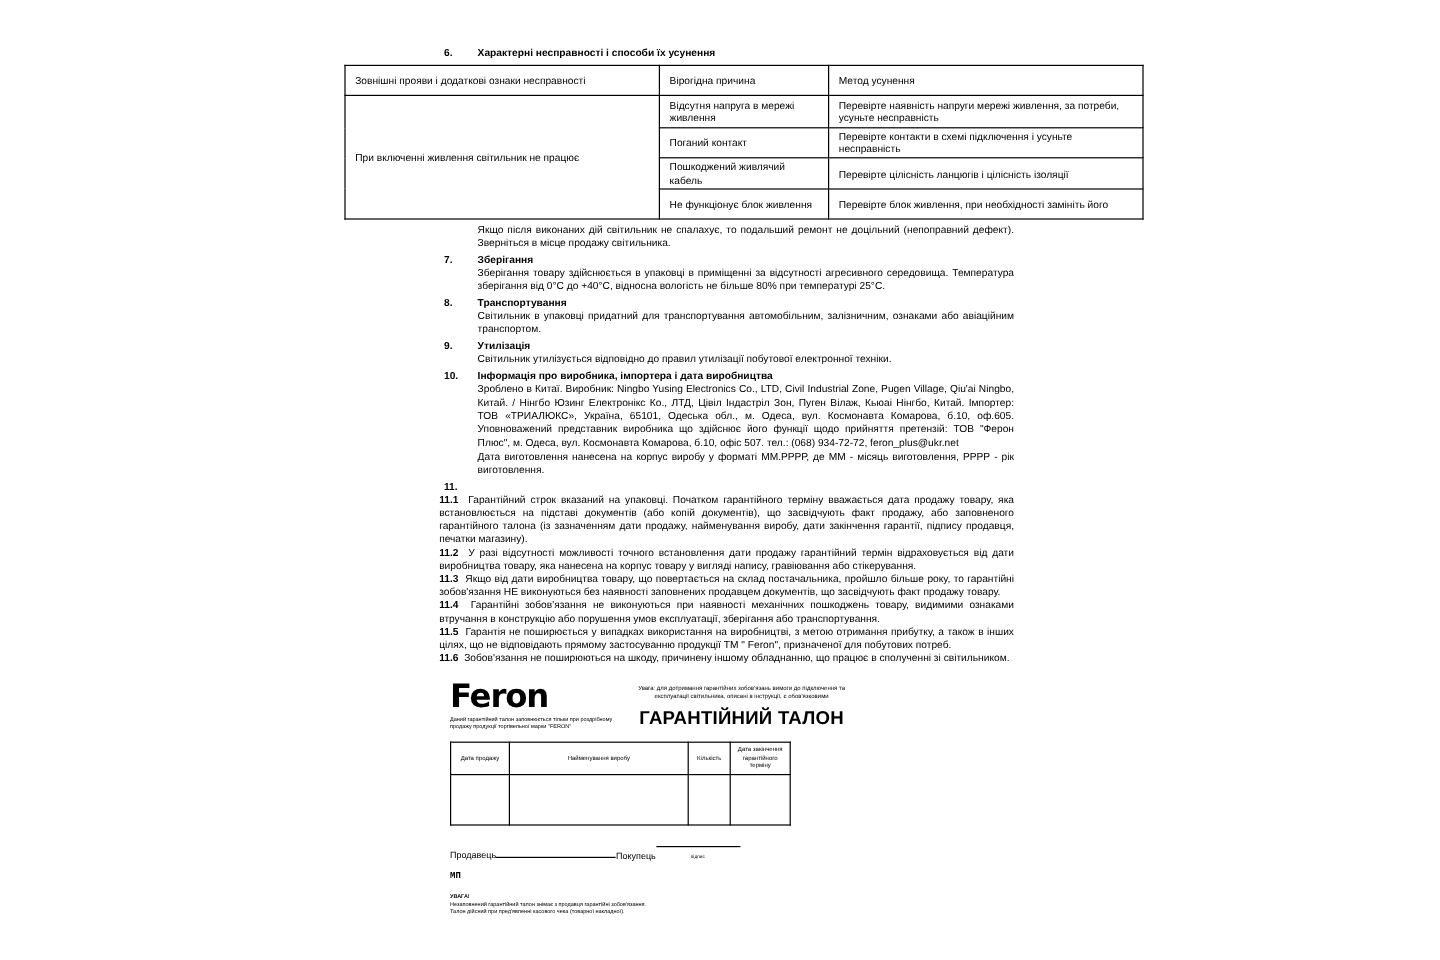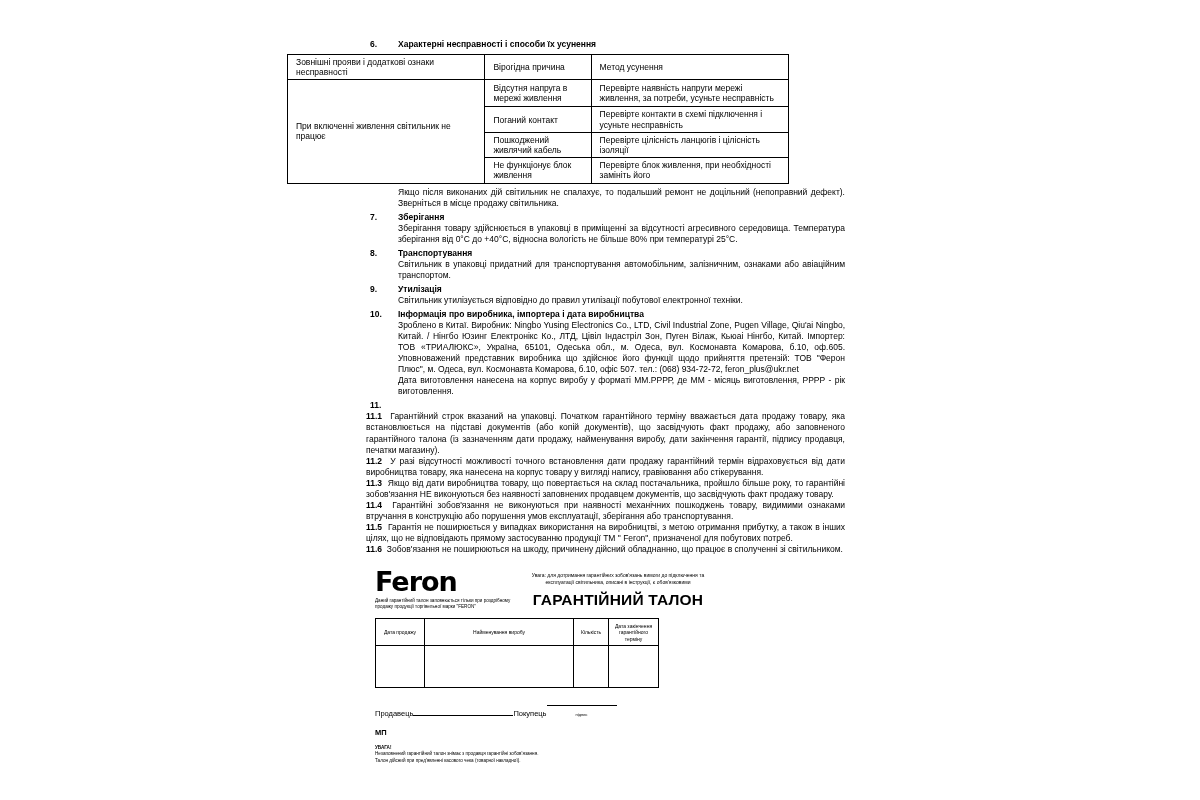--- a/index.html
+++ b/index.html
@@ -6,21 +6,21 @@
   html,body { width:1200px; height:800px; background:#fff; overflow:hidden; }
   body { font-family:"Liberation Sans", sans-serif; color:#000; }
 
   .doc { position:absolute; left:287px; top:36px; width:558px; font-size:8.5px; line-height:1.3; }
 
   .sec-head { display:flex; font-weight:bold; margin-top:3px; }
   .sec-num { width:28px; margin-left:83px; flex:none; }
   .sec-title { flex:1; }
   .sec-body { margin-left:111px; text-align:justify; }
 
-  table.trouble { border-collapse:collapse; width:502px; margin-top:4px; table-layout:fixed; }
+  table.trouble { border-collapse:collapse; width:666px; margin-top:4px; table-layout:fixed; }
   table.trouble td { border:1px solid #000; padding:2px 8px; vertical-align:middle; line-height:1.2; font-size:8.5px; }
 
   .after-table { margin-left:111px; margin-top:3px; text-align:justify; }
 
   .s11-item { margin-left:79px; width:479px; text-align:justify; }
   .s11-num { font-weight:bold; }
 
   .warranty { position:relative; margin-left:88px; margin-top:13px; width:340px; }
   .w-top { display:flex; }
   .w-left { width:150px; flex:none; }
@@ -36,21 +36,21 @@
   table.wtable tr.blank td { height:42px; }
 
   .sign-row { display:flex; margin-top:10px; font-size:7.5px; align-items:flex-end; }
   .sign-line { display:inline-block; border-bottom:1px solid #000; height:8px; }
   .seller .sign-line { width:100px; }
   .buyer { }
   .buyer-wrap { display:inline-block; text-align:center; }
   .buyer .sign-line { width:70px; }
   .sig-caption { font-size:4px; line-height:1.2; }
 
-  .stamp { margin-top:9px; font-size:7.5px; font-weight:bold; }
+  .stamp { margin-top:9px; font-size:7.5px; font-weight:bold;font-family:Liberation Mono, monospace; }
   .attention { margin-top:7px; font-size:4.6px; line-height:1.45; }
   .attention .att-title { font-weight:bold; }
 </style>
 </head>
 <body>
 
 <div class="doc">
 
   <div class="sec-head">
     <span class="sec-num">6.</span>
@@ -117,21 +117,21 @@
   <div class="sec-body">Дата виготовлення нанесена на корпус виробу у форматі ММ.РРРР, де ММ - місяць виготовлення, РРРР - рік виготовлення.</div>
 
   <div class="sec-head">
     <span class="sec-num">11.</span>
   </div>
   <div class="s11-item"><span class="s11-num">11.1</span>&nbsp;&nbsp;<span>Гарантійний строк вказаний на упаковці. Початком гарантійного терміну вважається дата продажу товару, яка встановлюється на підставі документів (або копій документів), що засвідчують факт продажу, або заповненого гарантійного талона (із зазначенням дати продажу, найменування виробу, дати закінчення гарантії, підпису продавця, печатки магазину).</span></div>
   <div class="s11-item"><span class="s11-num">11.2</span>&nbsp;&nbsp;<span>У разі відсутності можливості точного встановлення дати продажу гарантійний термін відраховується від дати виробництва товару, яка нанесена на корпус товару у вигляді напису, гравіювання або стікерування.</span></div>
   <div class="s11-item"><span class="s11-num">11.3</span>&nbsp;&nbsp;<span>Якщо від дати виробництва товару, що повертається на склад постачальника, пройшло більше року, то гарантійні зобов'язання НЕ виконуються без наявності заповнених продавцем документів, що засвідчують факт продажу товару.</span></div>
   <div class="s11-item"><span class="s11-num">11.4</span>&nbsp;&nbsp;<span>Гарантійні зобов'язання не виконуються при наявності механічних пошкоджень товару, видимими ознаками втручання в конструкцію або порушення умов експлуатації, зберігання або транспортування.</span></div>
   <div class="s11-item"><span class="s11-num">11.5</span>&nbsp;&nbsp;<span>Гарантія не поширюється у випадках використання на виробництві, з метою отримання прибутку, а також в інших цілях, що не відповідають прямому застосуванню продукції ТМ " Feron", призначеної для побутових потреб.</span></div>
-  <div class="s11-item"><span class="s11-num">11.6</span>&nbsp;&nbsp;<span>Зобов'язання не поширюються на шкоду, причинену дійсний обладнанню, що працює в сполученні зі світильником.</span></div>
+  <div class="s11-item"><span class="s11-num">11.6</span>&nbsp;&nbsp;<span>Зобов'язання не поширюються на шкоду, причинену іншому обладнанню, що працює в сполученні зі світильником.</span></div>
 
   <div class="warranty">
     <div class="w-top">
       <div class="w-left">
         <div class="feron-logo">Feron</div>
         <div class="fill-note">Даний гарантійний талон заповнюється тільки при роздрібному продажу продукції торгівельної марки "FERON"</div>
       </div>
       <div class="w-right">
         <div class="notice">Увага: для дотримання гарантійних зобов'язань вимоги до підключення та експлуатації світильника, описані в інструкції, є обов'язковими</div>
         <div class="w-title">ГАРАНТІЙНИЙ ТАЛОН</div>

